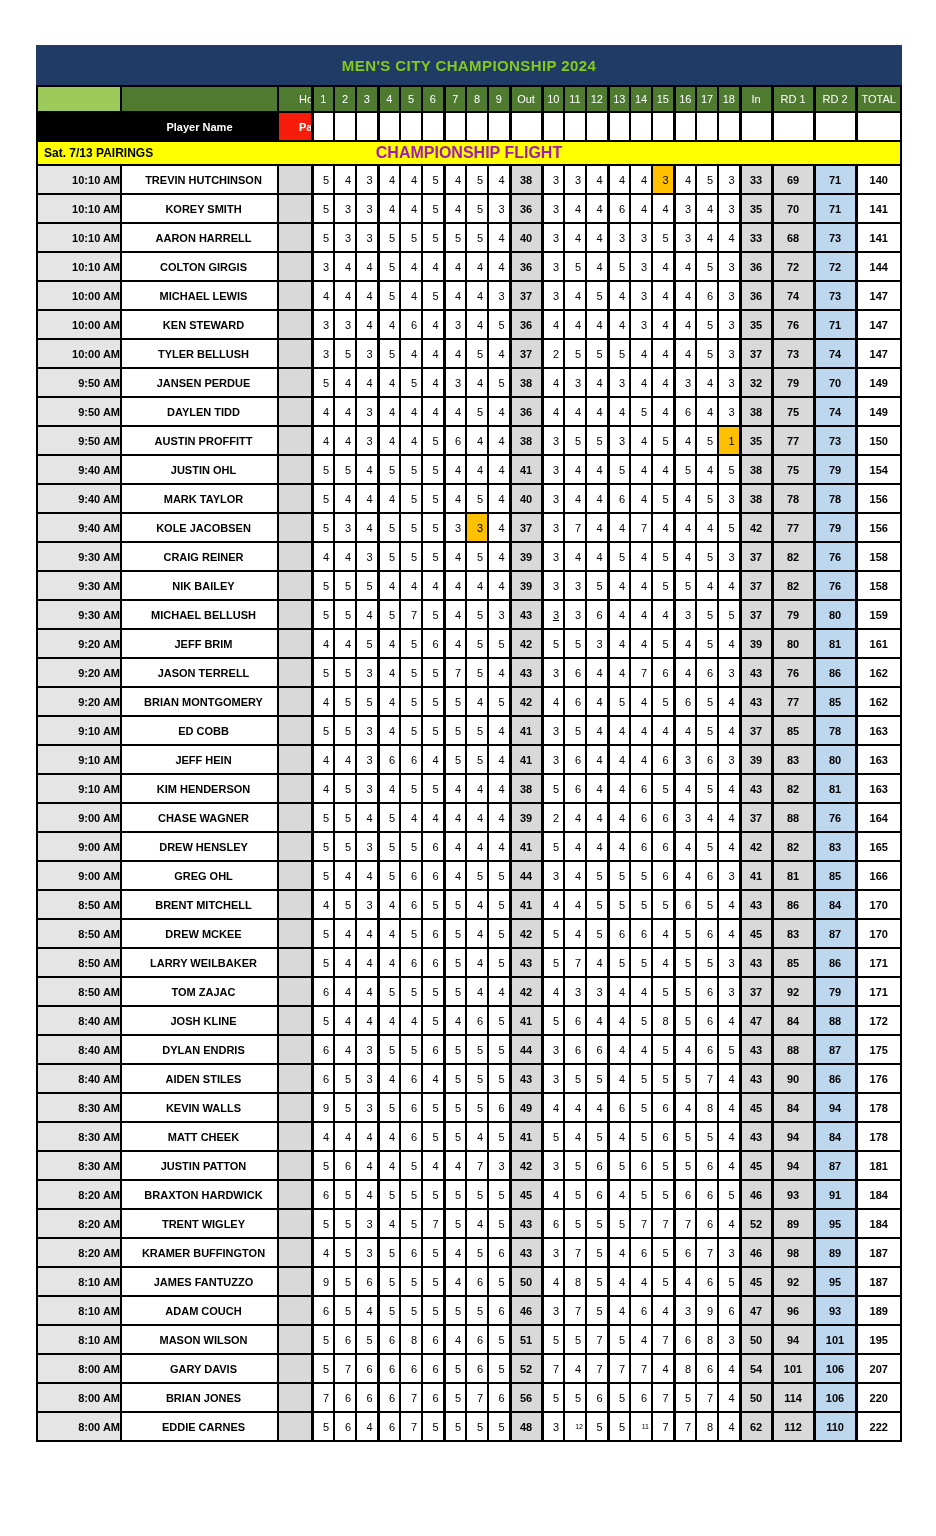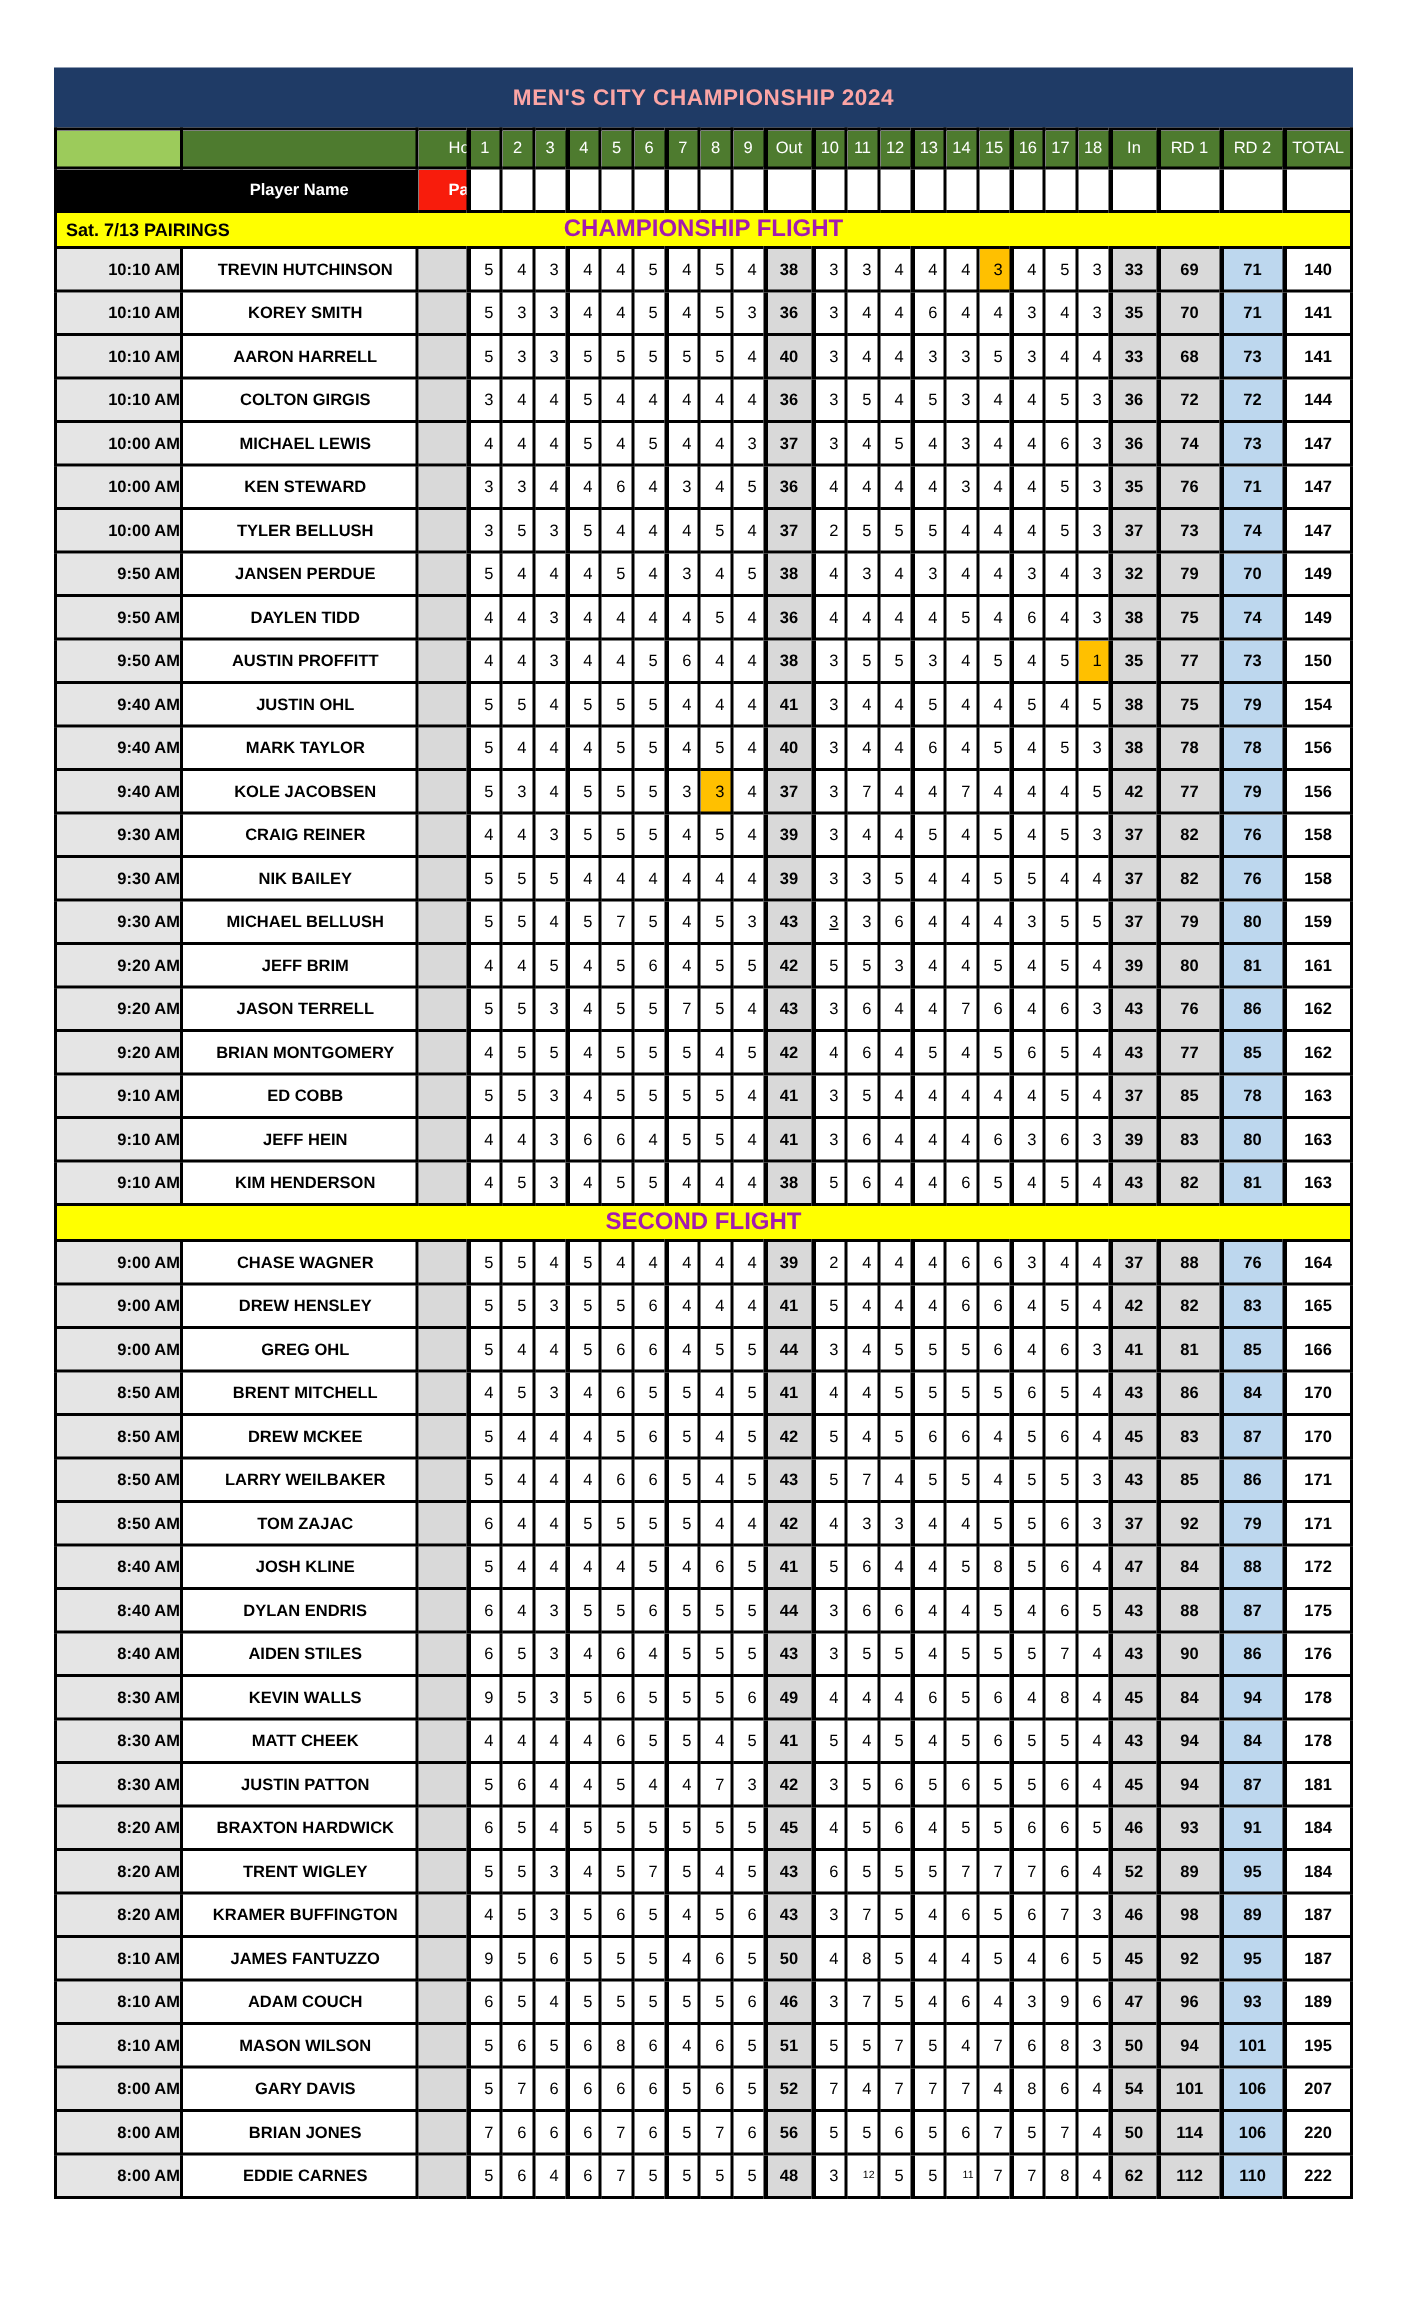--- a/index.html
+++ b/index.html
@@ -1,18 +1,18 @@
 <!DOCTYPE html>
 <html style="--navy: #1F3B66; --green: #4E7B2F; --lgreen: #9CCB5B; --red: #F81C0C; --yellow: #FFFF00; --gray: #D9D9D9; --blue: #BDD7EE; --orange: #FFC000;"><head>
 <meta charset="utf-8">
 <style>
   html,body{margin:0;padding:0;background:#ffffff;font-family:"Liberation Sans",sans-serif;}
   .page{position:relative;width:936px;height:1536px;background:#ffffff;overflow:hidden;}
   .sheet{position:absolute;left:36px;top:45px;width:866px;}
-  .title-bar{height:40px;background:var(--navy,#1F3B66);color:#fca5a5;font-weight:bold;font-size:15px;
+  .title-bar{height:40px;background:var(--navy,#1F3B66);color:#84cc16;font-weight:bold;font-size:15px;
              display:flex;align-items:center;justify-content:center;letter-spacing:.4px;}
   table{border-collapse:collapse;table-layout:fixed;width:866px;}
   td{border:2px solid #000;padding:0;font-size:11px;height:27px;overflow:hidden;white-space:nowrap;color:#000;vertical-align:middle;}
   .r-head td{height:24px}
   .r-par td{height:27px}
   .r-band td{height:22px}
   .grp{border-left-width:3px}
   .lgreen{background:var(--lgreen,#9CCB5B)}
   .dgreen{background:var(--green,#4E7B2F);color:#ffffff;}
   .lab{padding-left:20px;text-align:left}
@@ -738,23 +738,20 @@
             <td class="score">6</td>
             <td class="score">5</td>
             <td class="score grp">4</td>
             <td class="score">5</td>
             <td class="score">4</td>
             <td class="tot gray grp">43</td>
             <td class="tot gray grp">82</td>
             <td class="tot blue grp">81</td>
             <td class="tot grp">163</td>
           </tr>
-          <tr class="r-band">
-            <td class="band" colspan="26"><span class="band-label">SECOND FLIGHT</span></td>
-          </tr>
           <tr class="r-player">
             <td class="time">9:00 AM</td>
             <td class="pname">CHASE WAGNER</td>
             <td class="spacer"></td>
             <td class="score grp">5</td>
             <td class="score">5</td>
             <td class="score">4</td>
             <td class="score grp">5</td>
             <td class="score">4</td>
             <td class="score">4</td>

